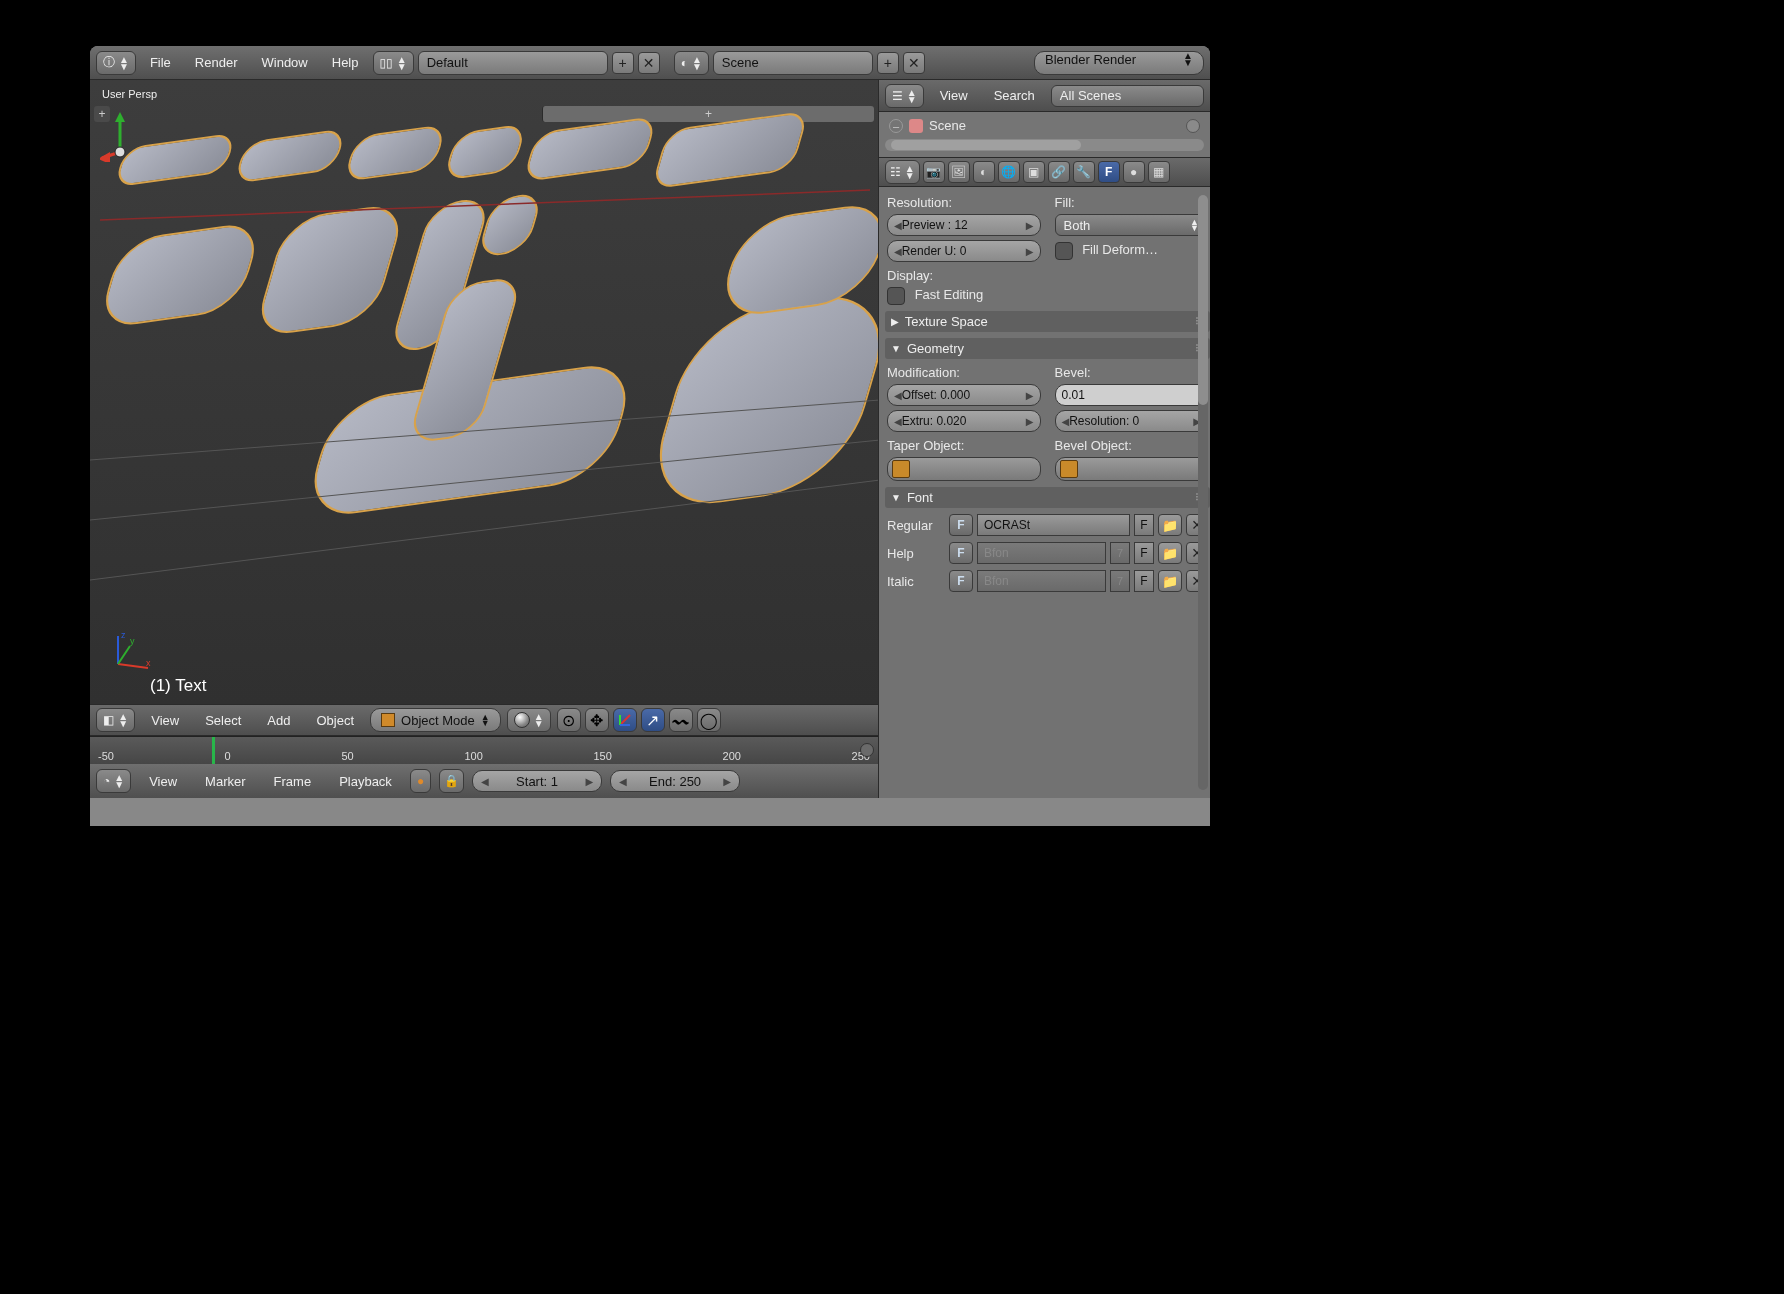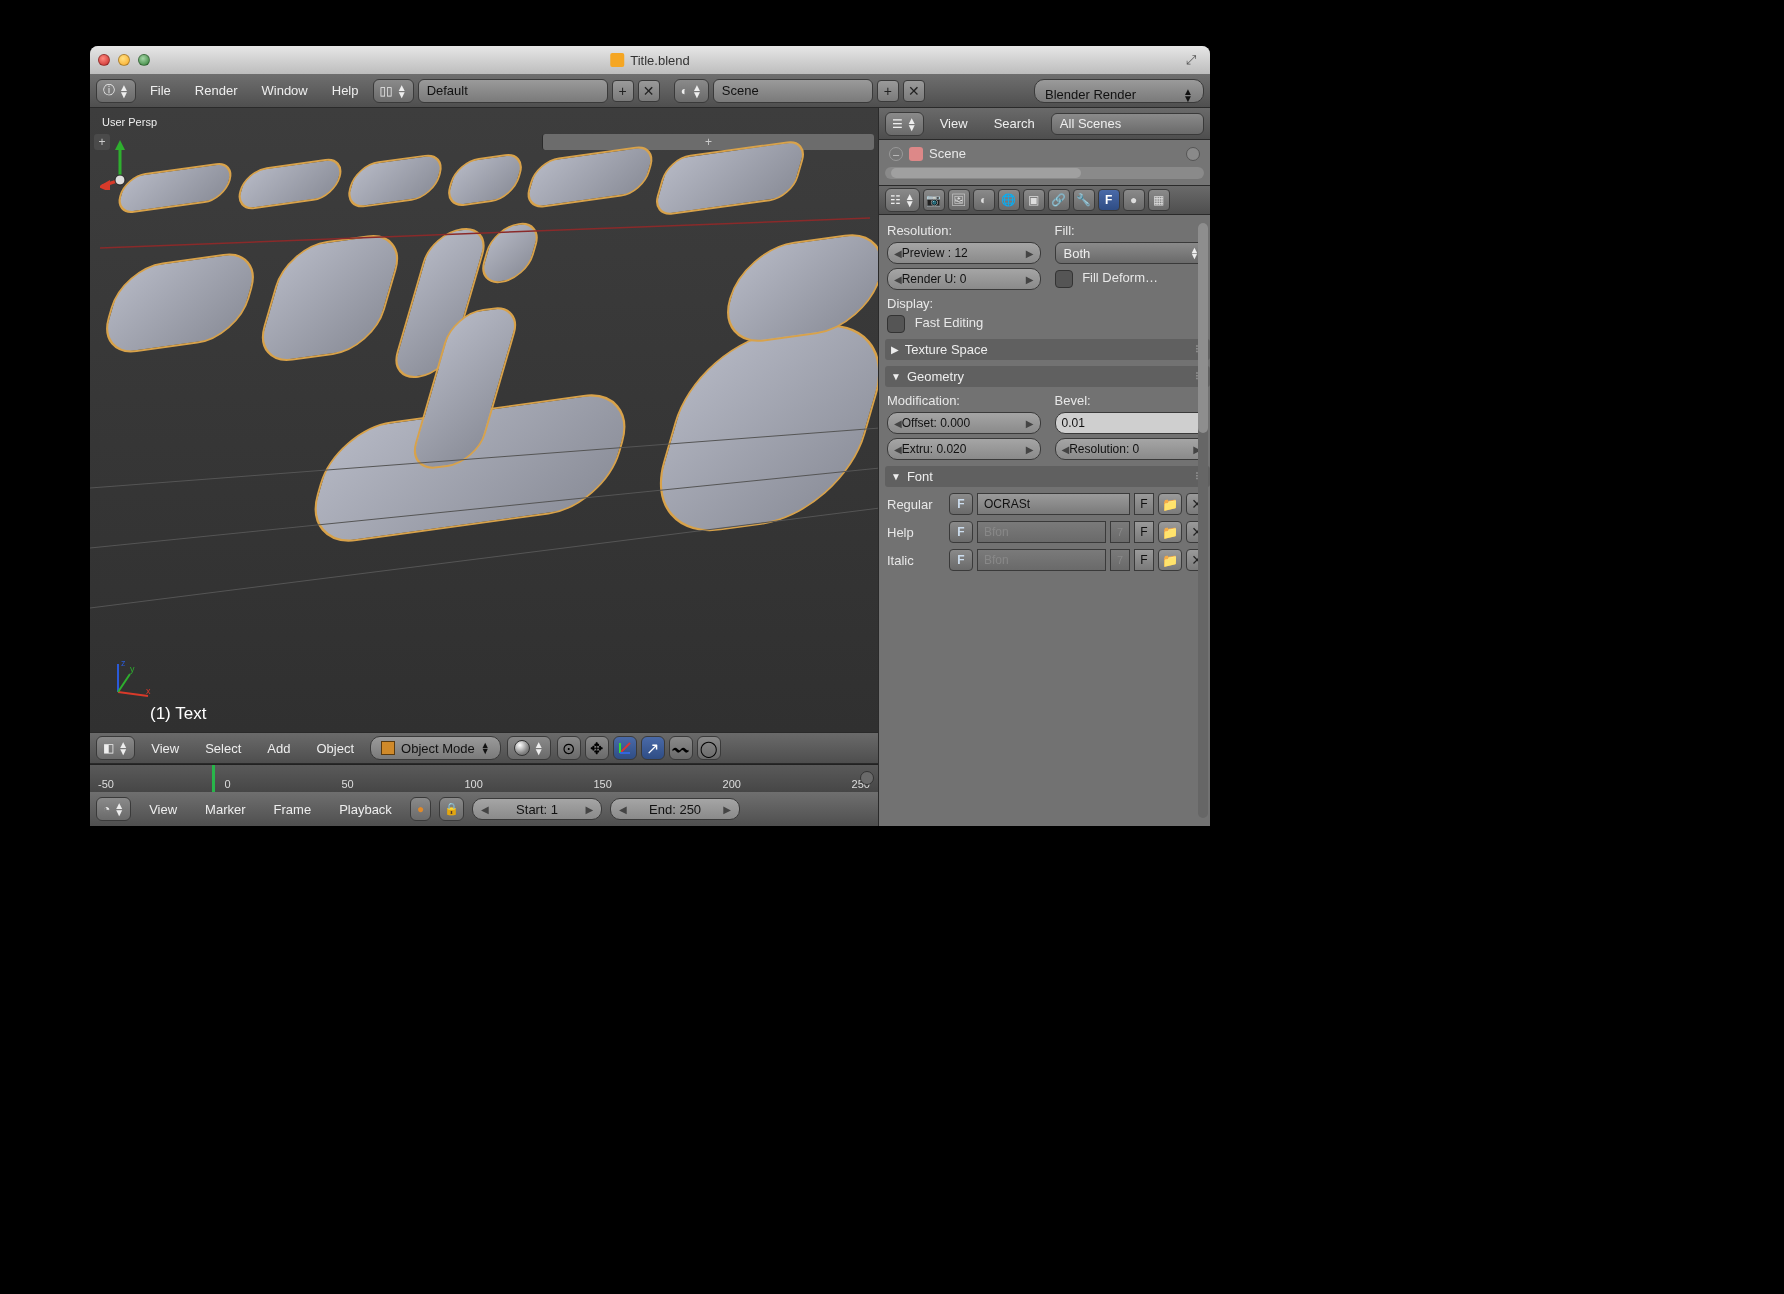--- a/index.html
+++ b/index.html
@@ -15,21 +15,21 @@
   .title .bicon { width:14px; height:14px; background:#f5a623; border-radius:2px; display:inline-block; }
   .maxbtn { margin-left:auto; width:16px; height:16px; color:#555; font-size:13px; }
 
   .toolbar { height: 34px; background: linear-gradient(#6f6f6f,#4f4f4f); display:flex; align-items:center; padding:0 6px; gap:4px; border-bottom:1px solid #2a2a2a; }
   .iconbtn { height:24px; background:linear-gradient(#8a8a8a,#6a6a6a); border:1px solid #3a3a3a; border-radius:6px; display:flex; align-items:center; padding:0 6px; color:#eee; font-size:12px; gap:4px; }
   .iconbtn .arrows { font-size:10px; line-height:7px; color:#eee; }
   .menuitem { color:#eee; font-size:13px; padding:0 10px; cursor:default; }
   .dropdown { height:24px; background:linear-gradient(#9a9a9a,#7a7a7a); border:1px solid #3a3a3a; border-radius:6px; display:flex; align-items:center; padding:0 8px; color:#111; font-size:13px; flex:0 0 auto; }
   .sqbtn { width:22px; height:22px; background:linear-gradient(#9a9a9a,#7a7a7a); border:1px solid #3a3a3a; border-radius:4px; display:flex; align-items:center; justify-content:center; color:#222; font-size:14px; }
   .spacer { flex:1; }
-  .renderdrop { height:24px; width:170px; background:linear-gradient(#9a9a9a,#7a7a7a); border:1px solid #3a3a3a; border-radius:10px; display:flex; align-items:flex-end; padding:0 10px; color:#111; font-size:13px; justify-content:space-between; }
+  .renderdrop { height:24px; width:170px; background:linear-gradient(#9a9a9a,#7a7a7a); border:1px solid #3a3a3a; border-radius:10px; display:flex; align-items:flex-start; padding:0 10px; color:#111; font-size:13px; justify-content:space-between; }
 
   .body { display:flex; height:calc(100% - 28px - 34px); }
   .left { flex:1; display:flex; flex-direction:column; background:#3a3a3a; position:relative; }
   .viewport { flex:1; background: linear-gradient(#3d3d3d,#303030); position:relative; overflow:hidden; }
   .vp-label { position:absolute; left:12px; top:8px; color:#eee; font-size:11px; }
   .vp-bottom-label { position:absolute; left:60px; bottom:8px; color:#fff; font-size:17px; }
   .axis { position:absolute; left:18px; bottom:30px; width:46px; height:46px; }
   .axis svg { width:46px; height:46px; }
   .smallplus { position:absolute; width:16px; height:16px; background:#4a4a4a; color:#ccc; font-size:12px; display:flex; align-items:center; justify-content:center; border-radius:3px; }
   .smallplus.left { left:4px; top:26px; }
@@ -98,32 +98,20 @@
   .fcount.dis { color:#888; background:linear-gradient(#7a7a7a,#6a6a6a); }
   .fF { width:20px; height:22px; background:linear-gradient(#9a9a9a,#7a7a7a); border:1px solid #3a3a3a; display:flex; align-items:center; justify-content:center; font-size:12px; color:#111; }
   .ffolder { width:24px; height:22px; background:linear-gradient(#9a9a9a,#7a7a7a); border:1px solid #3a3a3a; border-radius:4px; display:flex; align-items:center; justify-content:center; }
   .fx { width:22px; height:22px; background:linear-gradient(#9a9a9a,#7a7a7a); border:1px solid #3a3a3a; border-radius:4px; display:flex; align-items:center; justify-content:center; font-size:14px; color:#222; }
 </style>
 </head>
 <body>
 
 <div class="window">
 
-  <div class="titlebar">
-    <div class="traffic">
-      <div class="dot red"></div>
-      <div class="dot yellow"></div>
-      <div class="dot green"></div>
-    </div>
-    <div class="title">
-      <span class="bicon"></span>
-      <span>Title.blend</span>
-    </div>
-    <div class="maxbtn">⤢</div>
-  </div>
 
   <div class="toolbar">
     <div class="iconbtn">
       <span>ⓘ</span>
         <span class="arrows">▲<br>▼</span>
     </div>
     <div class="menuitem">File</div>
     <div class="menuitem">Render</div>
     <div class="menuitem">Window</div>
     <div class="menuitem">Help</div>
@@ -408,20 +396,34 @@
               <span style="width:1px;height:14px;background:#2a5ad8;display:inline-block"></span>
             </div>
             <div class="nfield" style="margin-top:4px">
               <span style="font-size:10px;color:#444">◀</span>
               <span class="txt"><span>Resolution:</span> <span>0</span></span>
               <span style="font-size:10px;color:#444">▶</span>
             </div>
           </div>
         </div>
 
+        <div class="row2" style="margin-top:6px">
+          <div class="col">
+            <span class="lbl">Taper Object:</span>
+            <div class="objfield">
+                <span class="cubeicon"></span>
+              </div>
+          </div>
+          <div class="col">
+            <span class="lbl">Bevel Object:</span>
+            <div class="objfield">
+                <span class="cubeicon"></span>
+              </div>
+          </div>
+        </div>
 
         <div class="panelhead">
           <span class="tri">▼</span>
           <span>Font</span>
           <span class="dots">⠿</span>
         </div>
 
         <div class="fontrow">
           <span class="lab">Regular</span>
           <div class="ficon">F</div>

